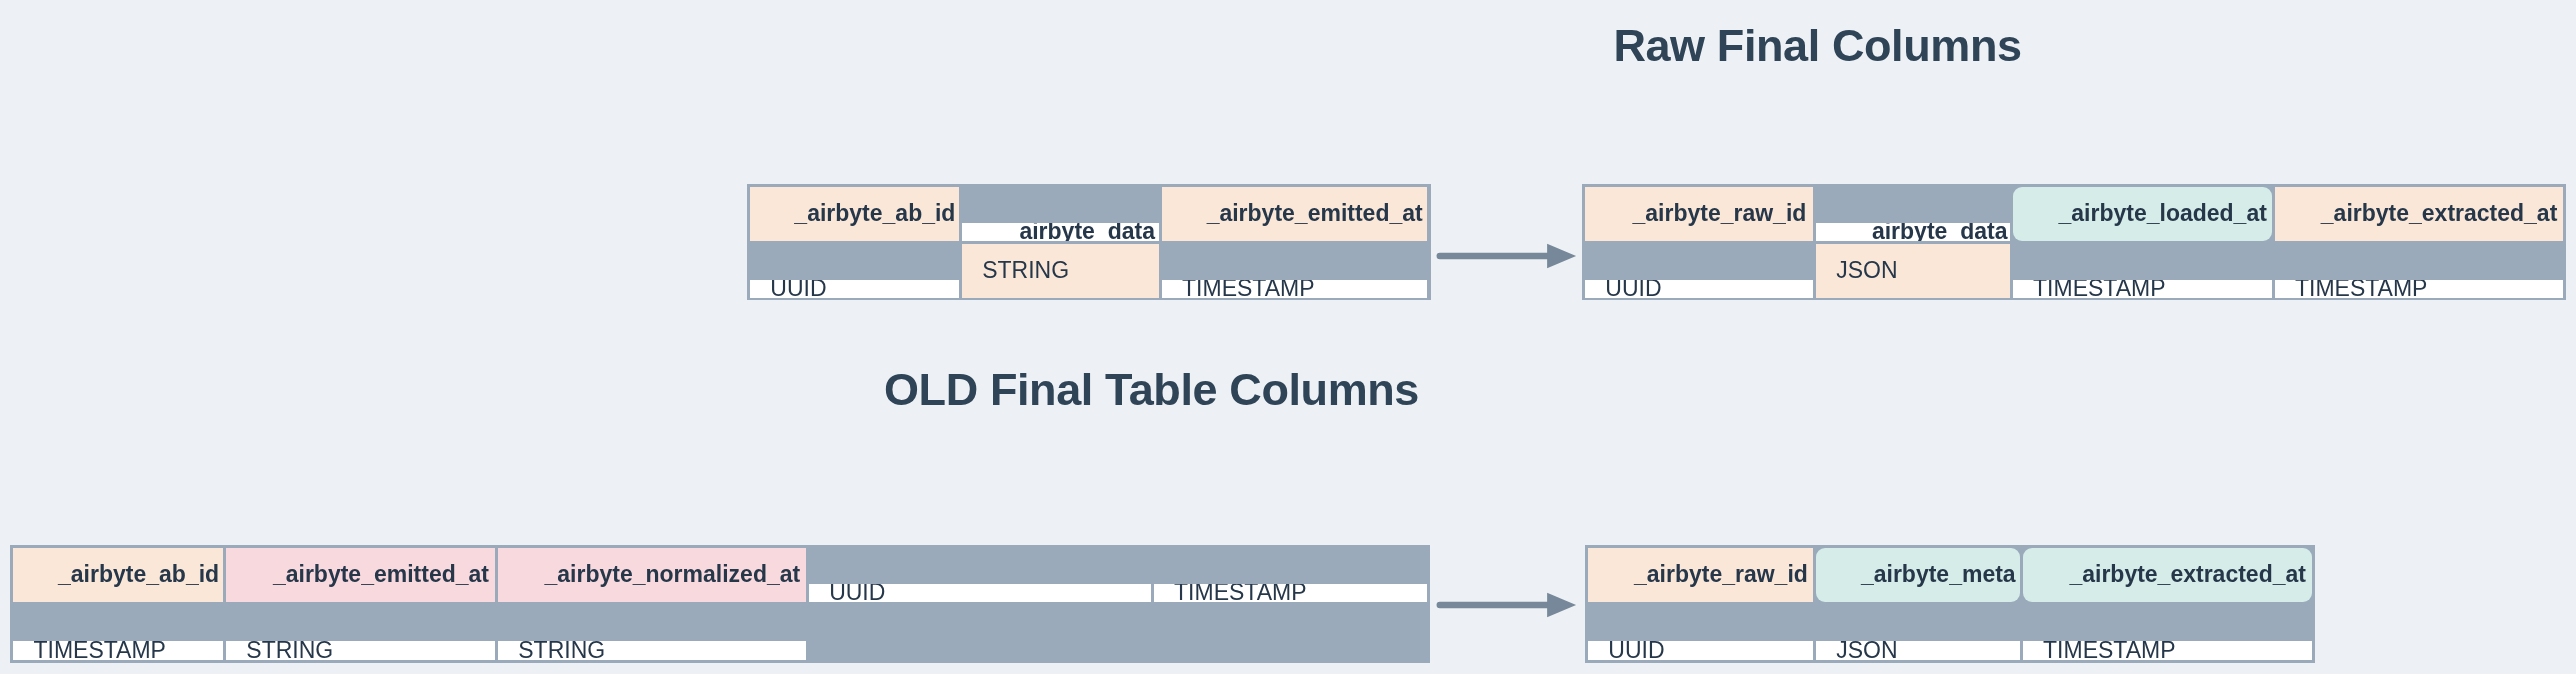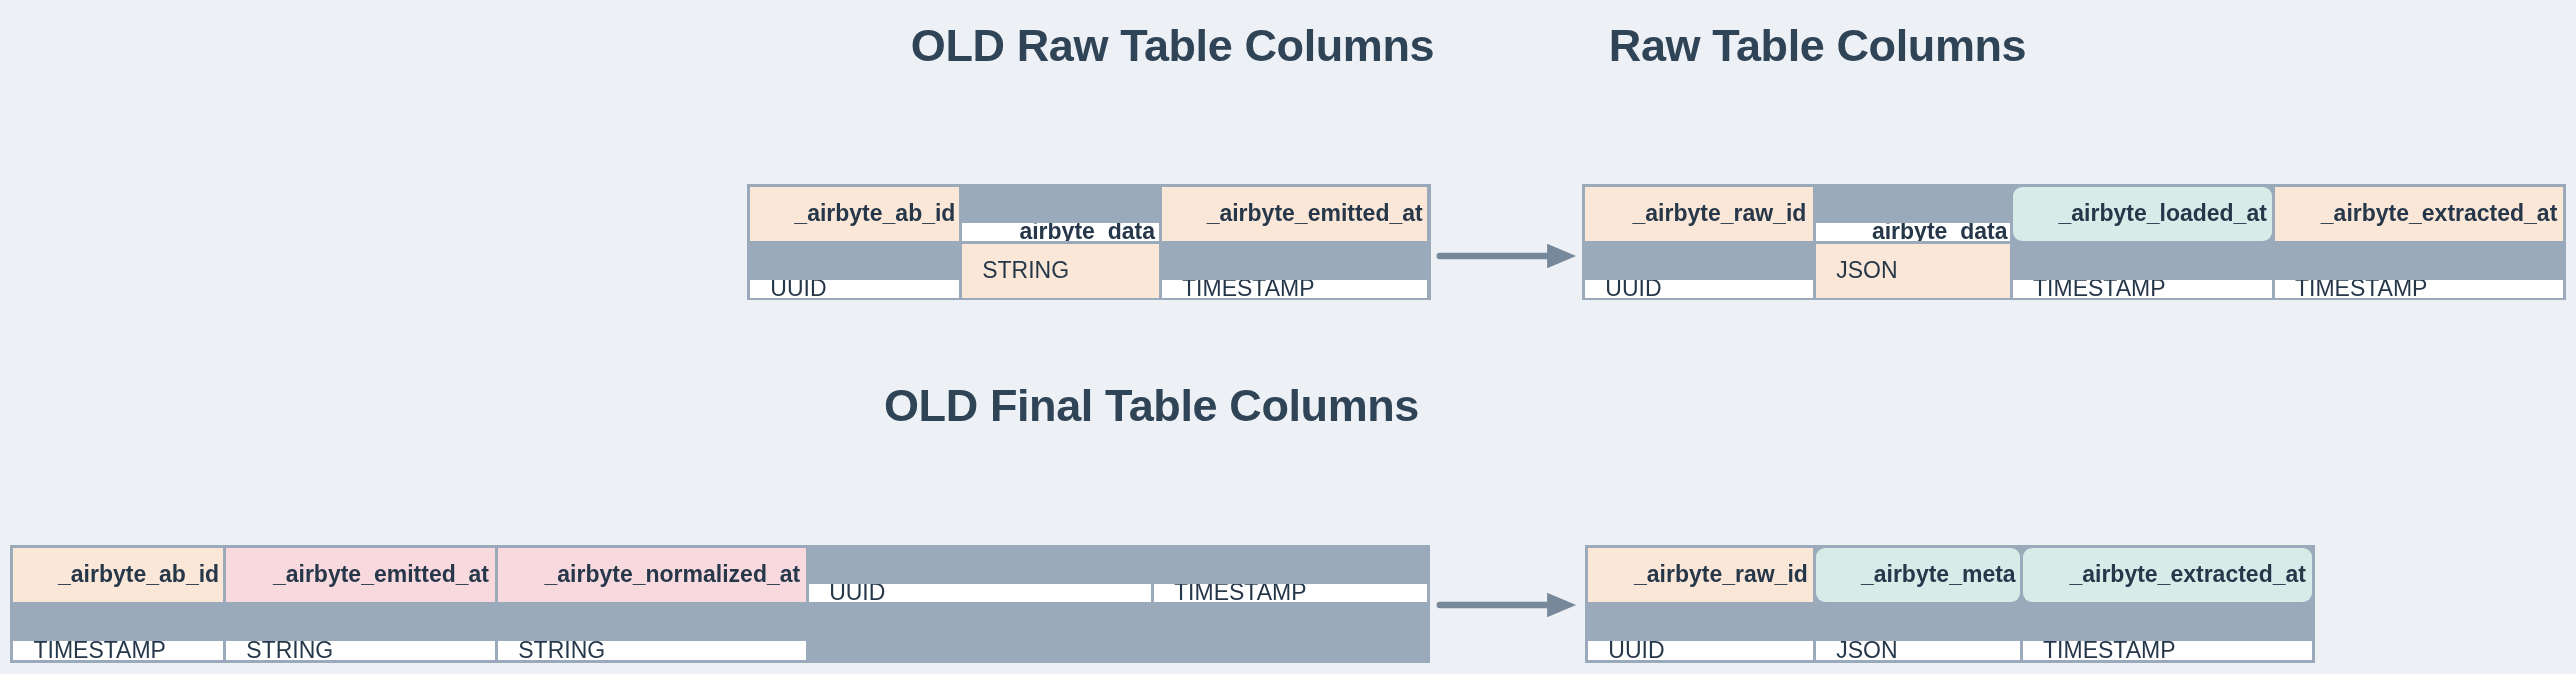--- a/index.html
+++ b/index.html
@@ -22,23 +22,22 @@
 
   .arrow{position:absolute;width:145px;height:44px;}
   .arrow line{stroke:var(--arrow,#768899);stroke-width:9;stroke-linecap:round;}
   .arrow polygon{fill:var(--arrow,#768899);}
 </style>
 </head>
 <body>
 
 <div id="canvas">
 
-  <div class="title" style="left:809px;top:18px;">OLD Raw Table Columns</div>
-  <div class="title" style="left:1454px;top:18px;">Raw Table Columns</div>
-  <div class="title" style="left:788px;top:378px;">OLD Final Table Columns</div>
+  <div class="title" style="left:1454px;top:18px;">Raw Final Columns</div>
+  <div class="title" style="left:788px;top:362px;">OLD Final Table Columns</div>
 
   <div class="tbl" style="left:747px;top:184px;width:684px;height:116px;grid-template-columns:209px 197px 265px;grid-template-rows:54px 54px;">
     <div class="cell hdr" data-hl="peach">
         <span>_airbyte_ab_id</span>
       </div>
     <div class="cell hdr" data-hl="white">
         <span>_airbyte_data</span>
       </div>
     <div class="cell hdr" data-hl="peach">
         <span>_airbyte_emitted_at</span>

